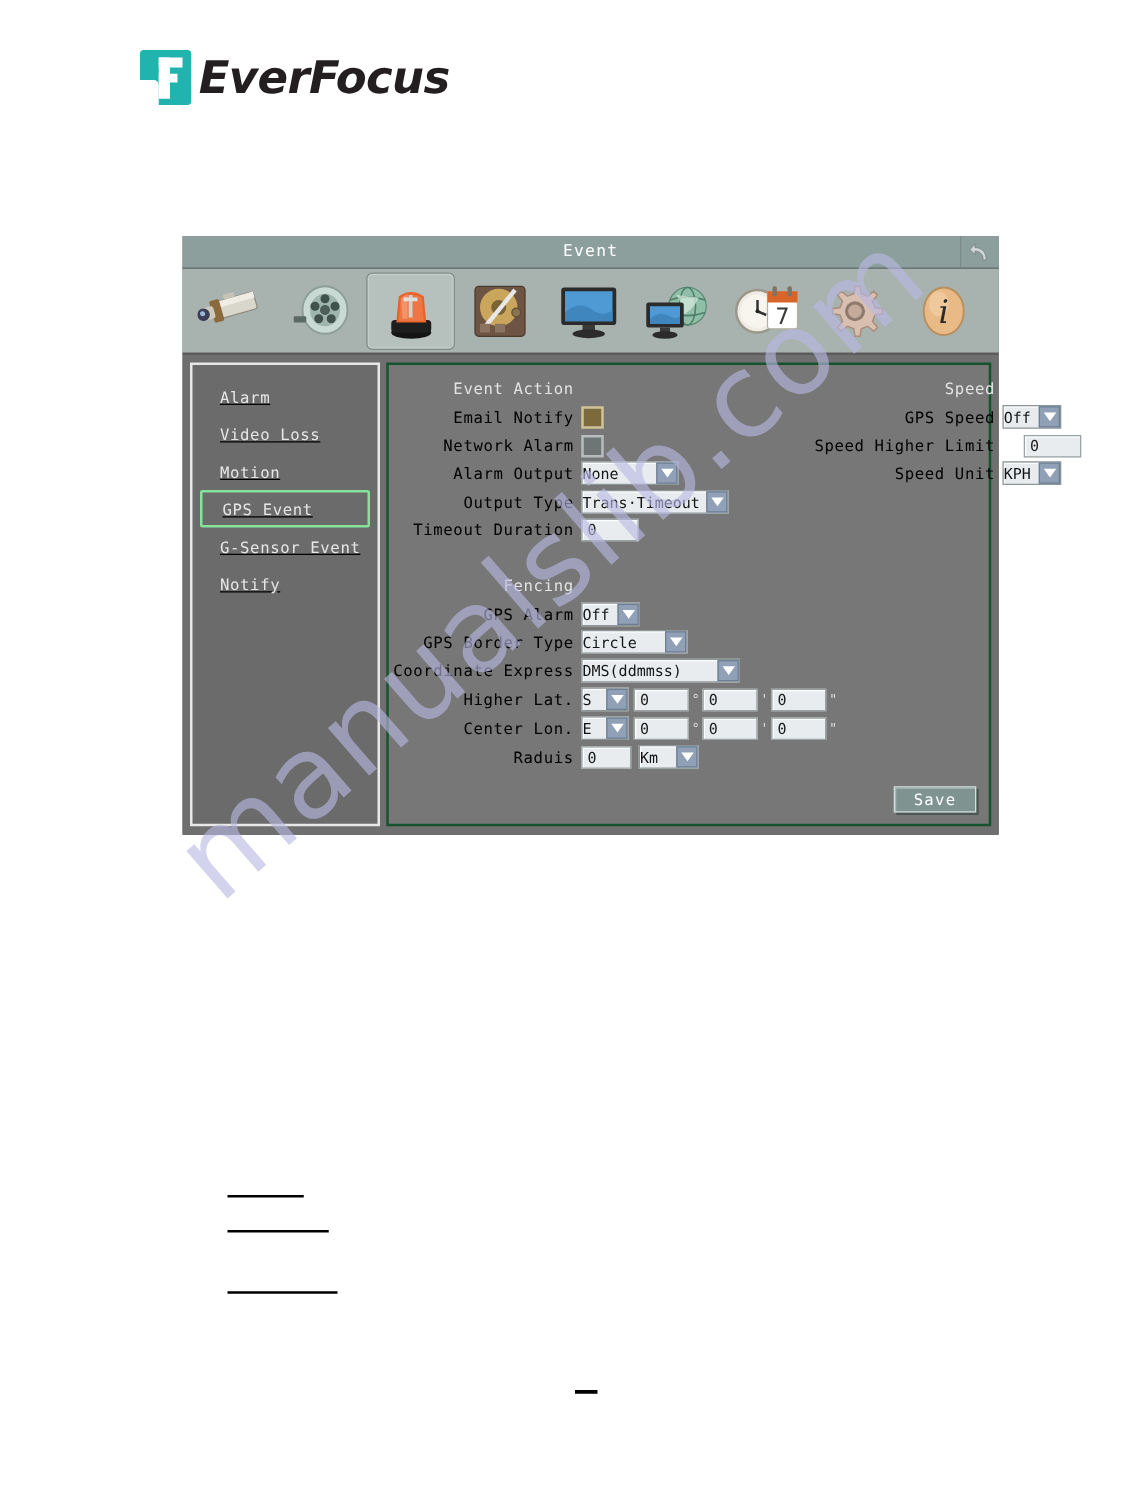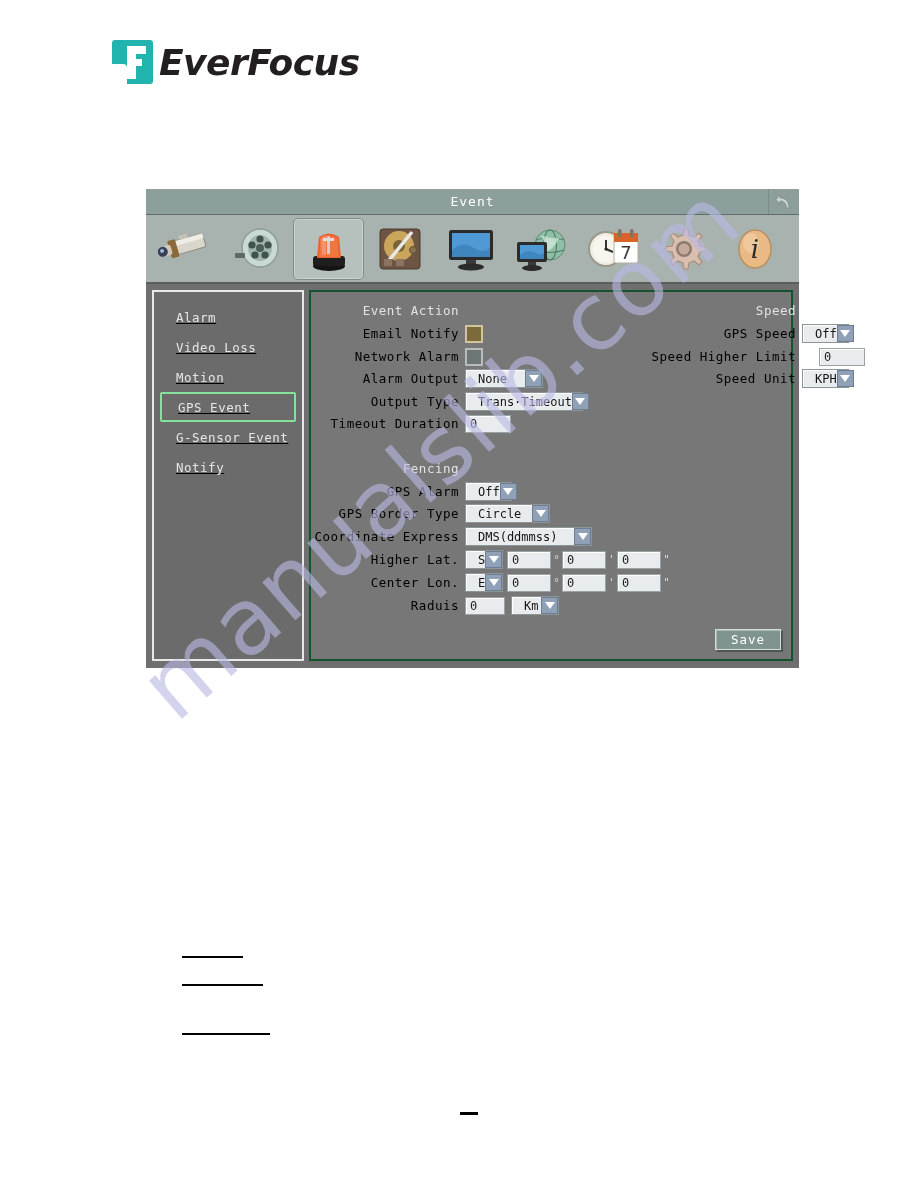--- a/index.html
+++ b/index.html
@@ -222,21 +222,21 @@
   .ddown {
     height: 19px;
     background: #e9ecef;
     border: 1px solid #8d9696;
     box-shadow: inset 1px 1px 0 #ffffff;
     font-size: 12px;
     color: #141414;
     display: flex;
     align-items: center;
     justify-content: space-between;
-    padding-left: 12px;
+    padding-left: 0;
     box-sizing: border-box;
     font-family: "DejaVu Sans Mono", monospace;
   }
   .ddown .arrow {
     width: 17px; height: 17px;
     background: #8fa0b7;
     border: 1px solid #6d7d93;
     box-sizing: border-box;
     display: flex;
     align-items: center;

